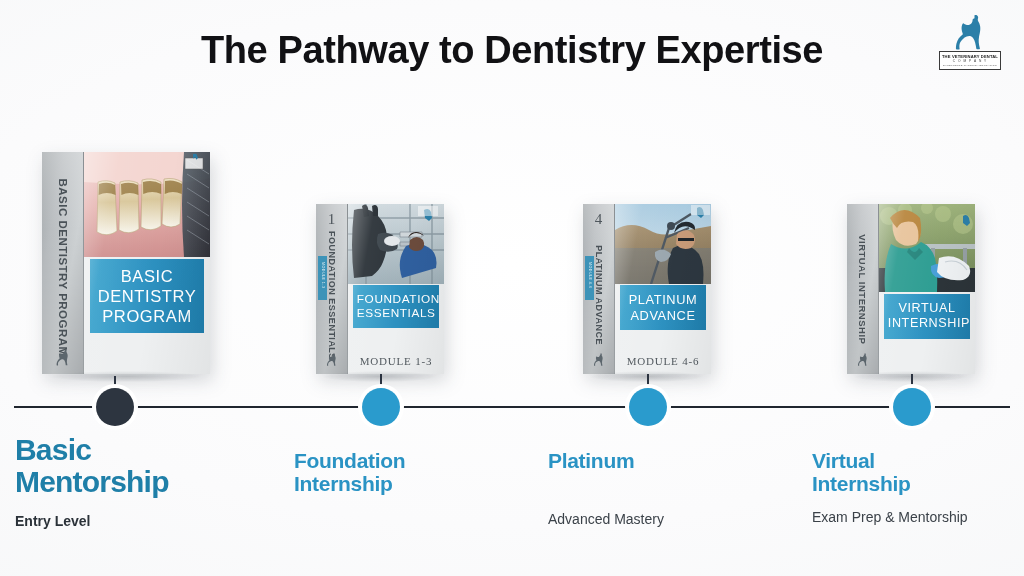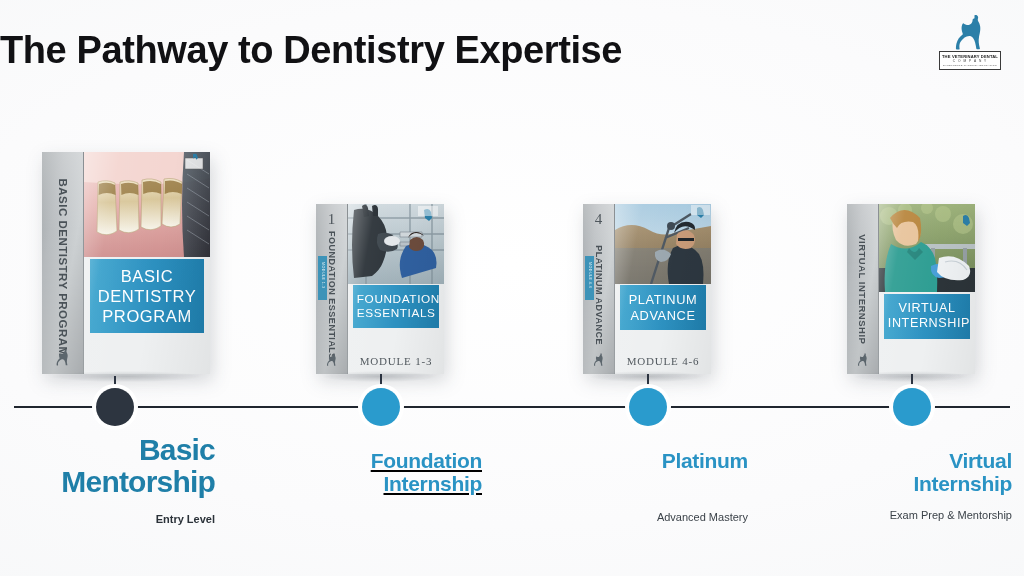--- a/index.html
+++ b/index.html
@@ -25,20 +25,21 @@
       radial-gradient(ellipse 900px 420px at 50% 46%, #ffffff 0%, #fbfbfc 62%, #f7f8f9 100%);
     overflow: hidden;
   }
 
   
   .header {
     position: absolute;
     top: 0; left: 0;
     width: 1024px;
     padding-top: 30px;
+    text-align: center;
   }
 
   .page-title {
     font-size: 38px;
     font-weight: bold;
     letter-spacing: -0.4px;
     color: #111114;
     line-height: 1.1;
   }
 
@@ -261,33 +262,33 @@
     height: 38px;
     border-radius: 50%;
     top: 388px;
     z-index: 5;
     box-shadow: 0 0 0 4px #ffffff;
   }
 
   
   .stage-caption {
     position: absolute;
-    text-align: right;
+    text-align: left;
     z-index: 4;
   }
   .stage-title {
     color: #2a93c4;
     font-weight: bold;
     line-height: 1.08;
     letter-spacing: -0.3px;
   }
   .stage-sub {
     margin-top: 14px;
     color: #3b4249;
-    font-size: 11px;
+    font-size: 14px;
     line-height: 1.2;
   }
 
   .stage-caption.primary .stage-title {
     font-size: 30px;
     color: #1f7fa8;
     letter-spacing: -0.8px;
   }
   .stage-caption.primary .stage-sub {
     font-weight: bold;
@@ -556,21 +557,21 @@
   <div class="dot" style="left:893px; background:#2a9bcd;"></div>
 
   <div class="stage-caption primary" style="left:15px; top:434px; width:200px;">
     <div class="stage-title">
       <div>Basic</div>
       <div>Mentorship</div>
     </div>
     <div class="stage-sub">Entry Level</div>
   </div>
 
-  <div class="stage-caption secondary" style="left:282px; top:450px; width:200px;text-decoration:underline;">
+  <div class="stage-caption secondary" style="left:294px; top:450px; width:200px;">
     <div class="stage-title">
       <div>Foundation</div>
       <div>Internship</div>
     </div>
   </div>
 
   <div class="stage-caption secondary" style="left:548px; top:450px; width:200px;">
     <div class="stage-title">
       <div>Platinum</div>
       <div></div>

